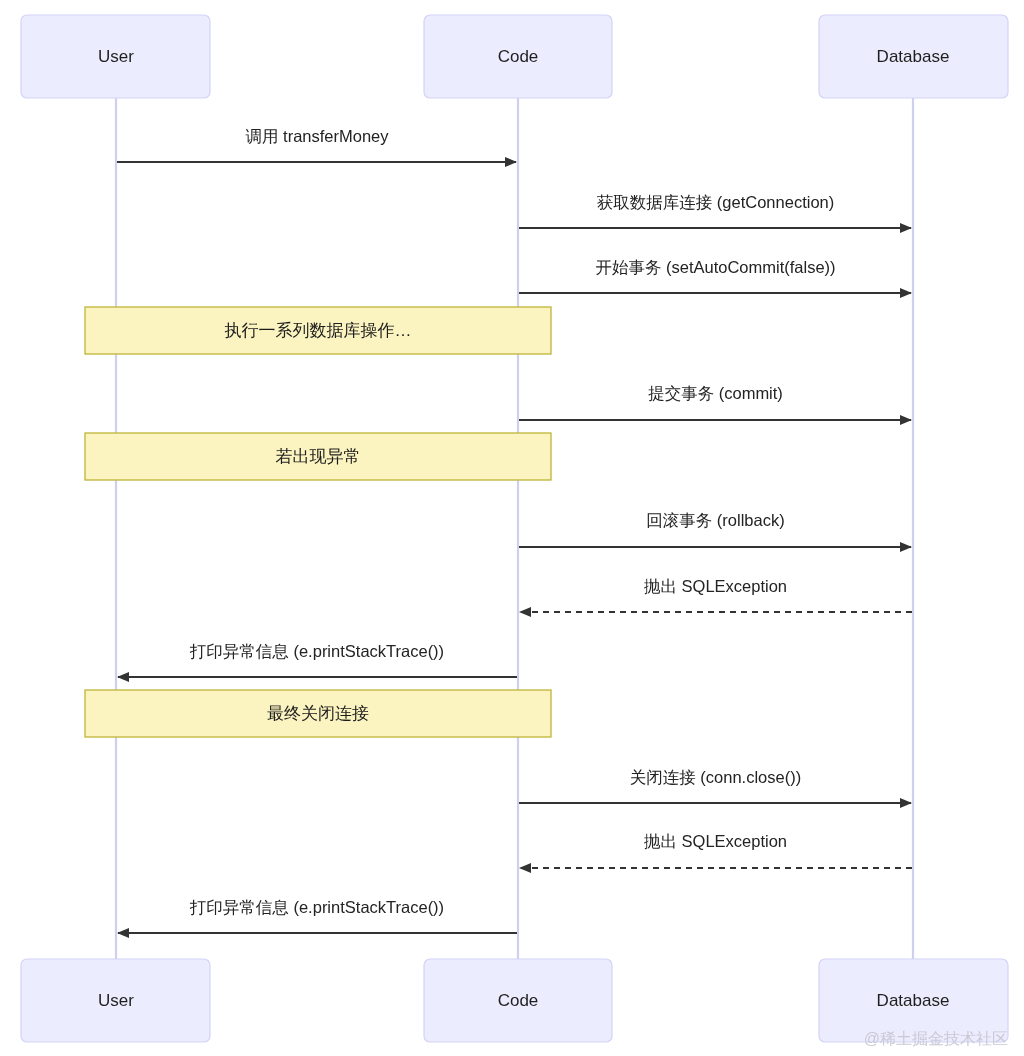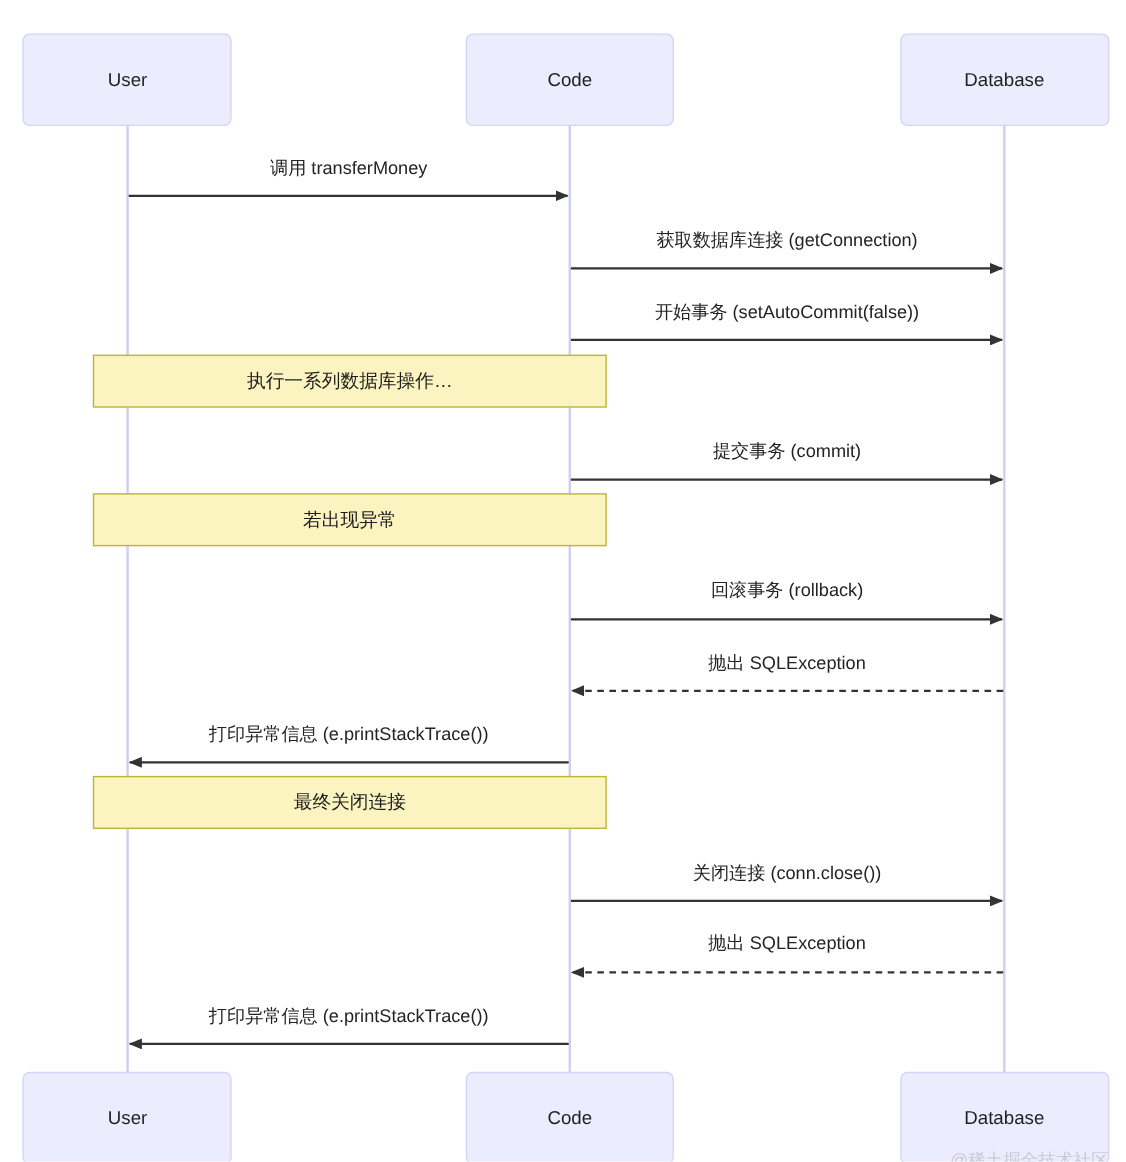--- a/index.html
+++ b/index.html
@@ -10,21 +10,21 @@
   body {
     width: 1024px;
     height: 1056px;
     font-family: "Liberation Sans", "DejaVu Sans", sans-serif;
     position: relative;
     overflow: hidden;
   }
   #diagram-root {
     position: absolute;
     left: 0;
-    top: 16px;
+    top: 0;
     width: 1024px;
     height: 1008px;
   }
   svg.seq {
     display: block;
     width: 1024px;
     height: 1056px;
     background: #ffffff;
   }
   .actor-box {

